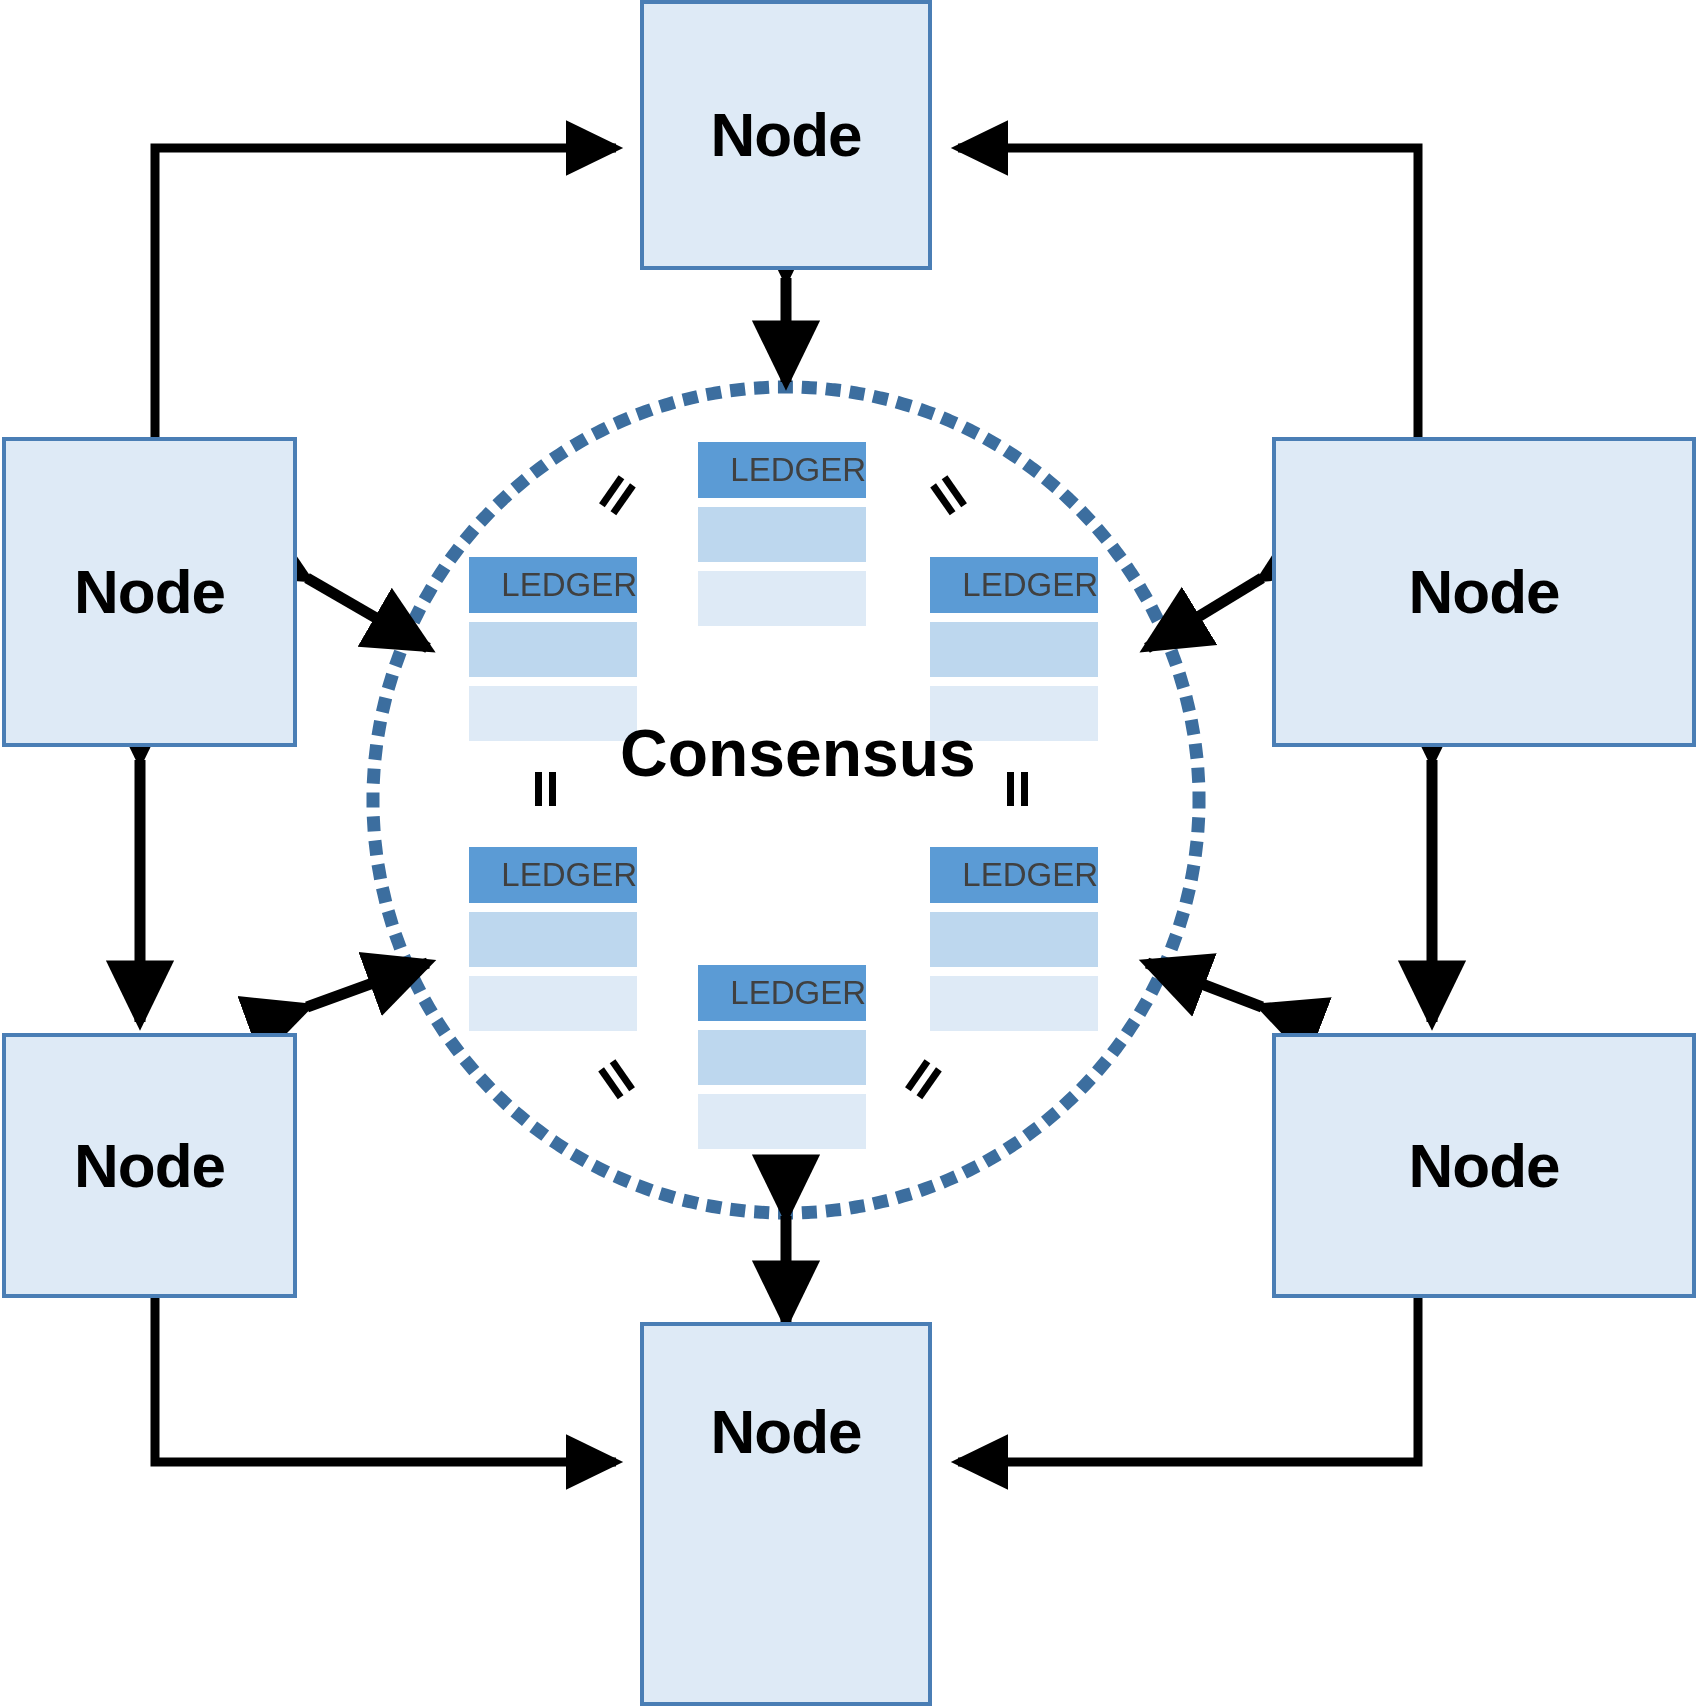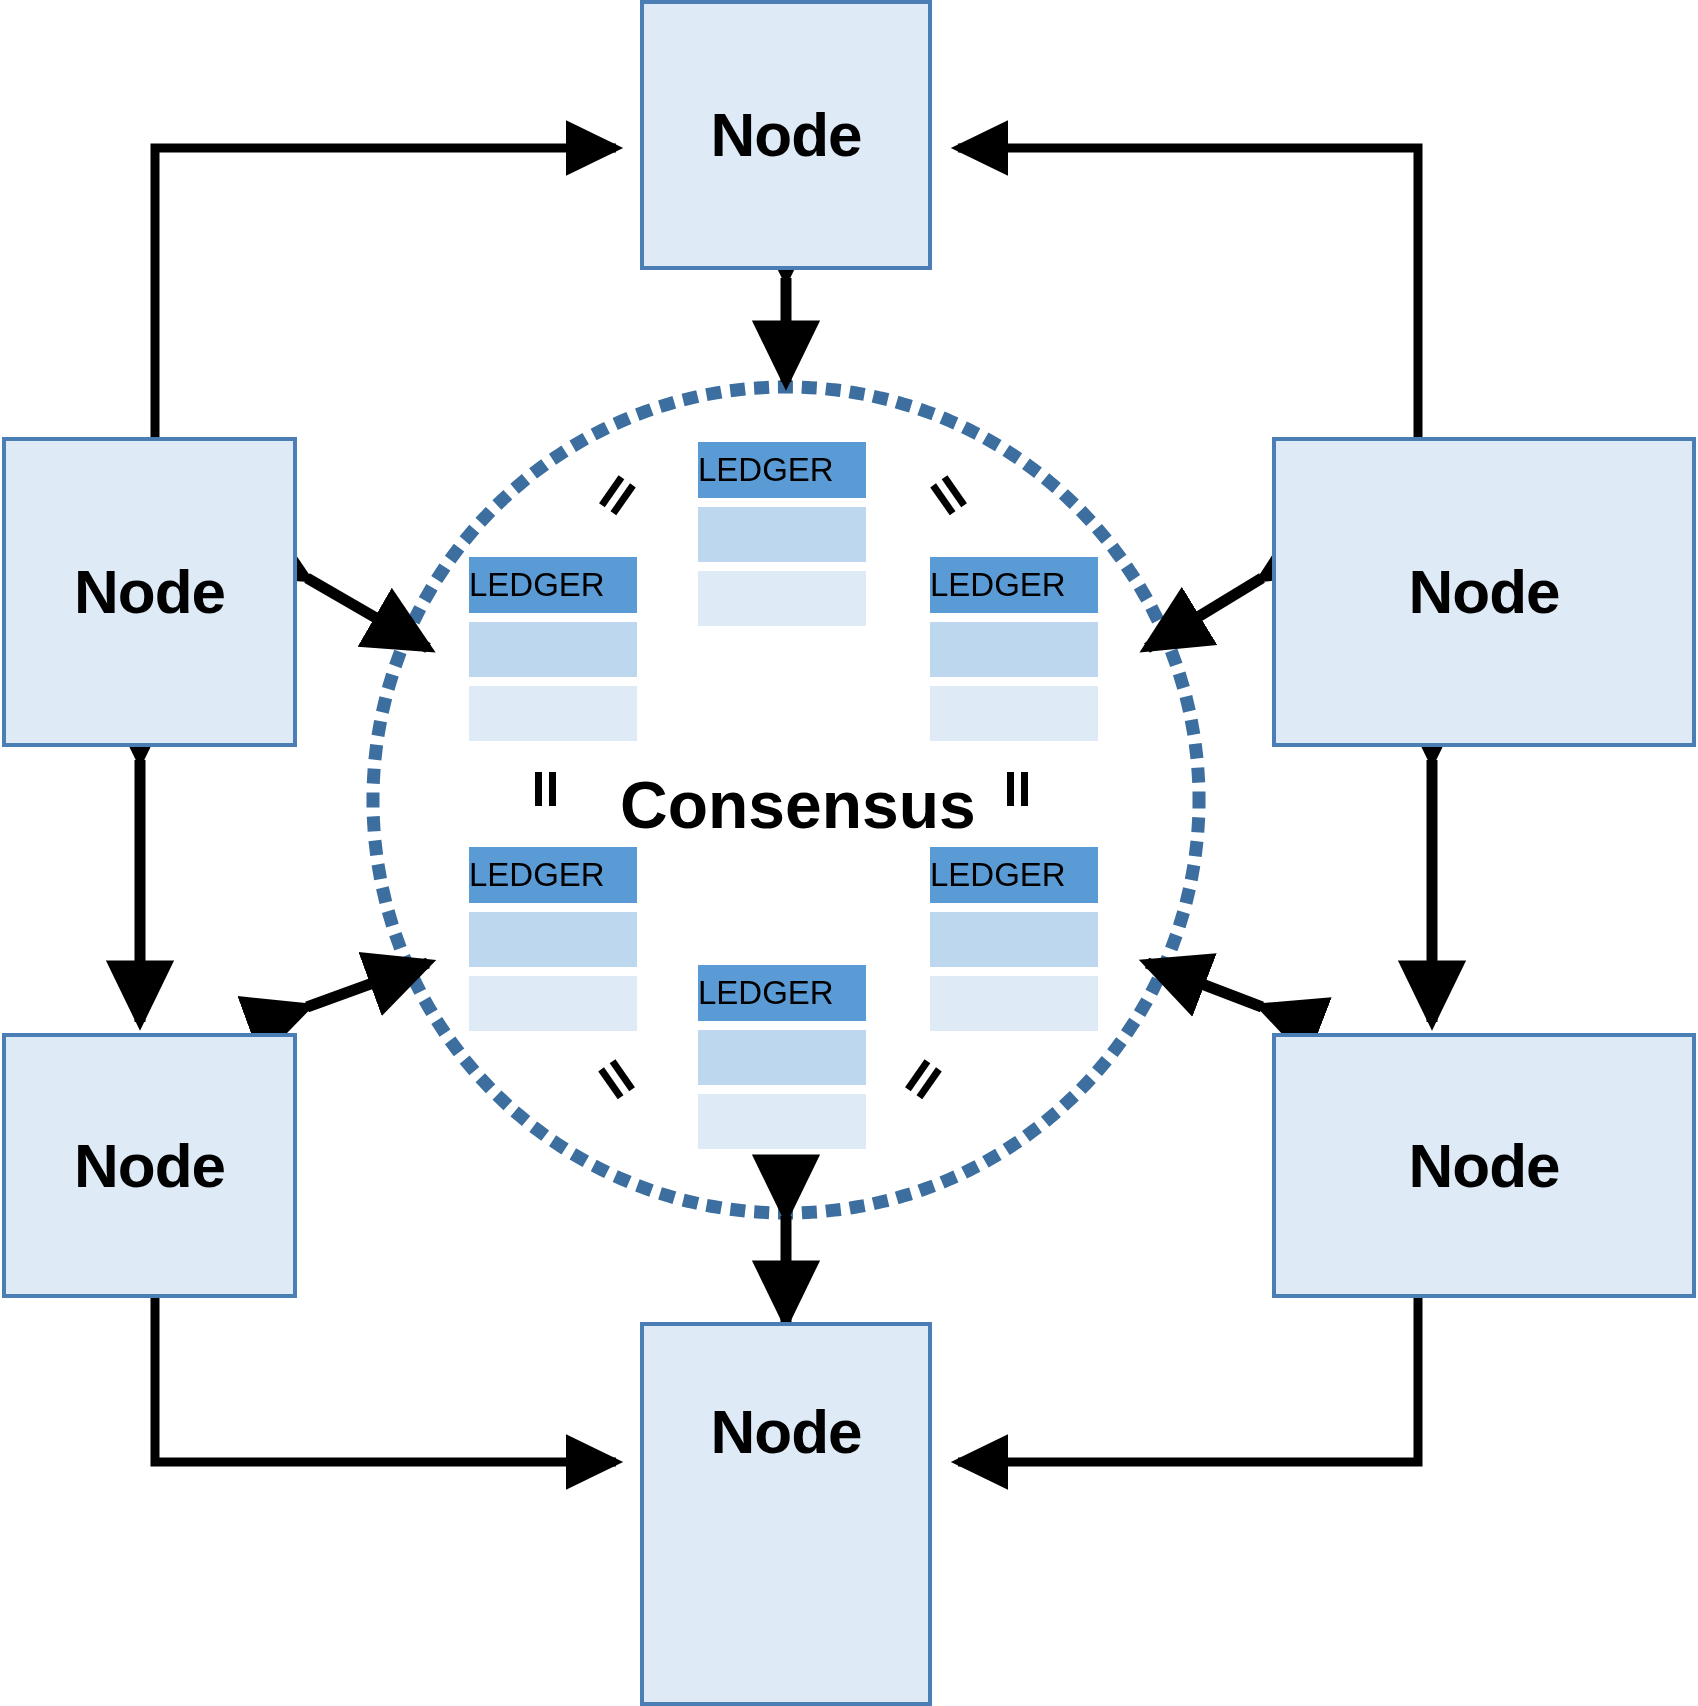--- a/index.html
+++ b/index.html
@@ -45,26 +45,26 @@
     line-height: 1;
   }
 
   
   .ledger {
     position: absolute;
     width: 168px;
   }
   .ledger-header {
     background: #5B9BD5;
-    color: #000000;
+    color: #404040;
     font-family: "Liberation Sans", sans-serif;
     font-size: 33px;
     line-height: 56px;
     height: 56px;
-    text-align: left;
+    text-align: right;
     letter-spacing: 0px;
     white-space: nowrap;
   }
   .ledger-row {
     height: 55px;
     margin-top: 9px;
   }
   .ledger-row.r1 { background: #BDD7EE; }
   .ledger-row.r2 { background: #DEEAF6; }
 
@@ -193,21 +193,21 @@
     <div class="ledger-row r1"></div>
     <div class="ledger-row r2"></div>
   </div>
 
   <div class="ledger" style="left:698px; top:965px;">
     <div class="ledger-header">LEDGER</div>
     <div class="ledger-row r1"></div>
     <div class="ledger-row r2"></div>
   </div>
 
-  <div class="consensus-text" style="left:620px; top:772px;">Consensus</div>
+  <div class="consensus-text" style="left:620px; top:720px;">Consensus</div>
 
   <div class="eq rot-55" style="left:600px; top:478px;">
     <i class="a"></i>
       <i class="b"></i>
   </div>
   <div class="eq rot55" style="left:932px; top:478px;">
     <i class="a"></i>
       <i class="b"></i>
   </div>
   <div class="eq rot-90" style="left:528px; top:772px;">

